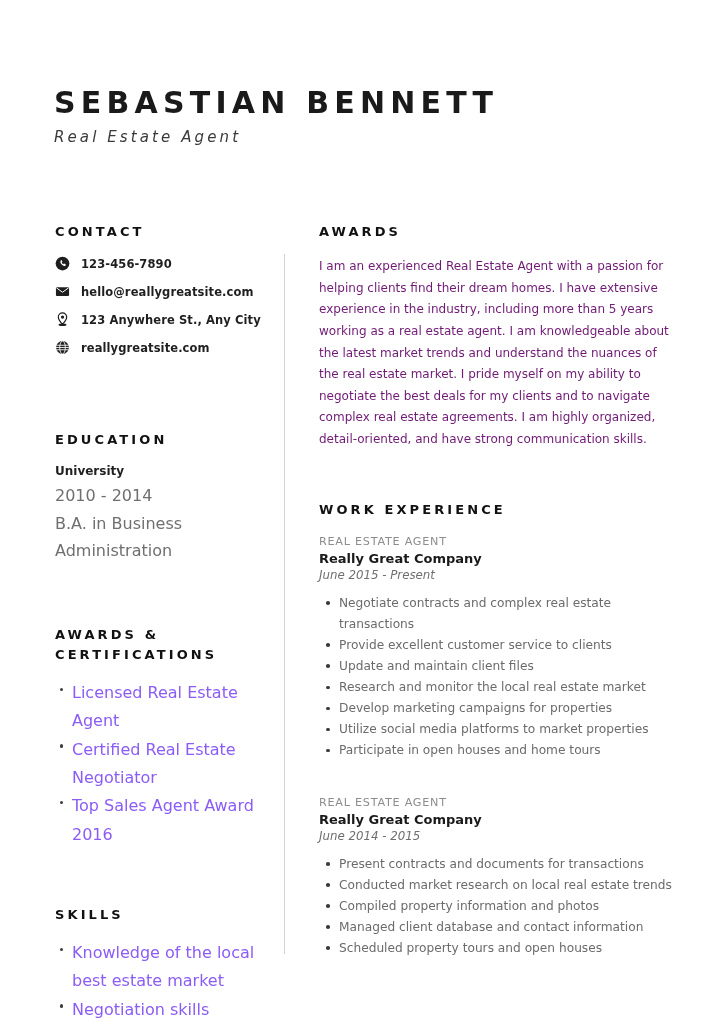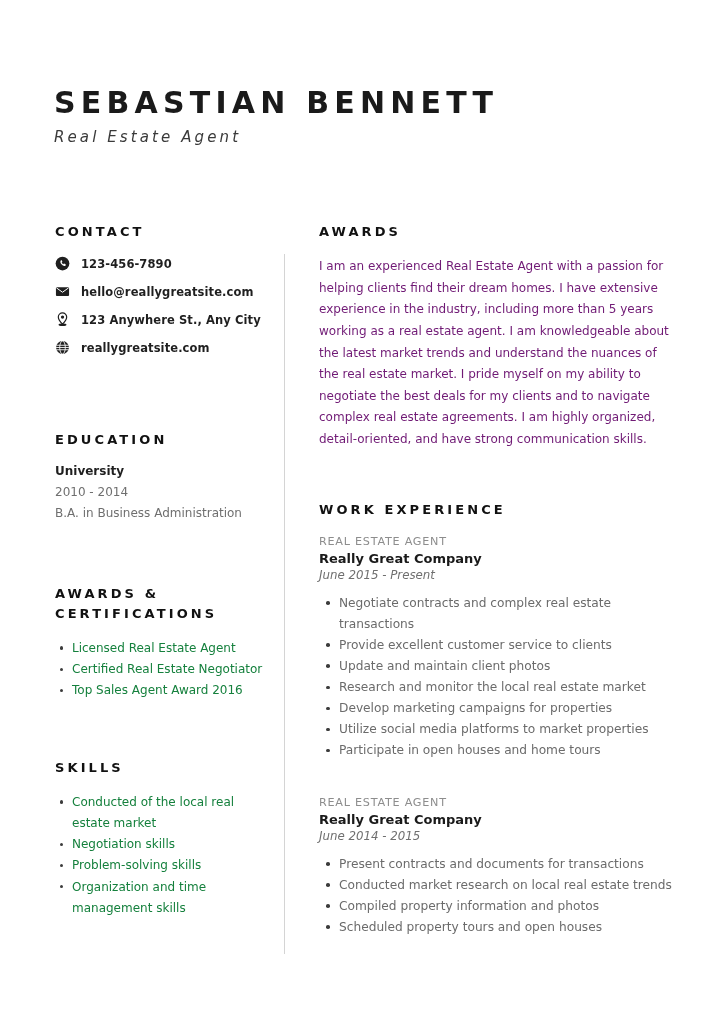--- a/index.html
+++ b/index.html
@@ -107,35 +107,35 @@
   }
 
   
   .edu-school {
     font-size: 12px;
     font-weight: bold;
     color: #1f1f1f;
     margin-bottom: 4px;
   }
   .edu-line {
-    font-size: 12px;
+    font-size: 16px;
     color: #6f6f6f;
     line-height: 1.72;
   }
 
   
   .bullets {
     margin: 0;
     padding: 0 0 0 17px;
     list-style: none;
   }
   .bullets li {
     position: relative;
-    font-size: 12px;
-    color: #15803d;
+    font-size: 16px;
+    color: #8b5cf6;
     line-height: 1.77;
     margin-bottom: 0px;
   }
   .bullets li::before {
     content: "";
     position: absolute;
     left: -12px;
     top: 8.5px;
     width: 3.4px;
     height: 3.4px;
@@ -278,21 +278,21 @@
           <li>Certified Real Estate Negotiator</li>
           <li>Top Sales Agent Award 2016</li>
         </ul>
       </div>
 
       <div class="gap-skills"></div>
 
       <div class="block">
         <div class="sec-title">SKILLS</div>
         <ul class="bullets">
-          <li>Conducted of the local real estate market</li>
+          <li>Knowledge of the local best estate market</li>
           <li>Negotiation skills</li>
           <li>Problem-solving skills</li>
           <li>Organization and time management skills</li>
         </ul>
       </div>
 
     </div>
 
     <div class="col-right">
 
@@ -306,38 +306,39 @@
       <div class="block">
         <div class="sec-title">WORK EXPERIENCE</div>
 
         <div class="job">
           <div class="job-role">REAL ESTATE AGENT</div>
           <div class="job-company">Really Great Company</div>
           <div class="job-dates">June 2015 - Present</div>
           <ul class="job-bullets">
             <li>Negotiate contracts and complex real estate transactions</li>
             <li>Provide excellent customer service to clients</li>
-            <li>Update and maintain client photos</li>
+            <li>Update and maintain client files</li>
             <li>Research and monitor the local real estate market</li>
             <li>Develop marketing campaigns for properties</li>
             <li>Utilize social media platforms to market properties</li>
             <li>Participate in open houses and home tours</li>
           </ul>
         </div>
 
         <div class="gap-job2"></div>
 
         <div class="job">
           <div class="job-role">REAL ESTATE AGENT</div>
           <div class="job-company">Really Great Company</div>
           <div class="job-dates">June 2014 - 2015</div>
           <ul class="job-bullets">
             <li>Present contracts and documents for transactions</li>
             <li>Conducted market research on local real estate trends</li>
             <li>Compiled property information and photos</li>
+            <li>Managed client database and contact information</li>
             <li>Scheduled property tours and open houses</li>
           </ul>
         </div>
 
       </div>
 
     </div>
 
   </div>
 </div>

